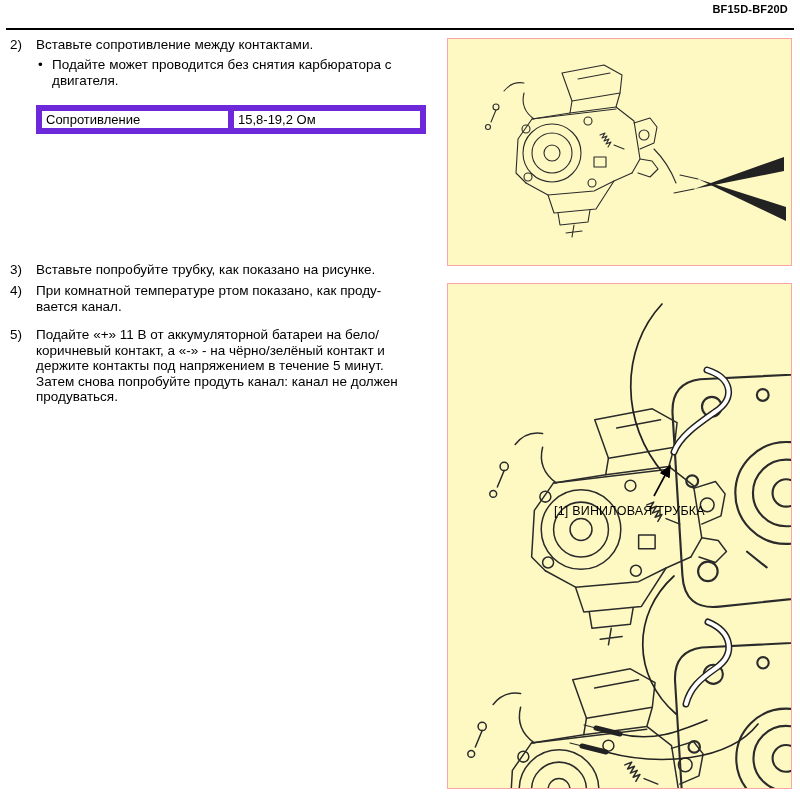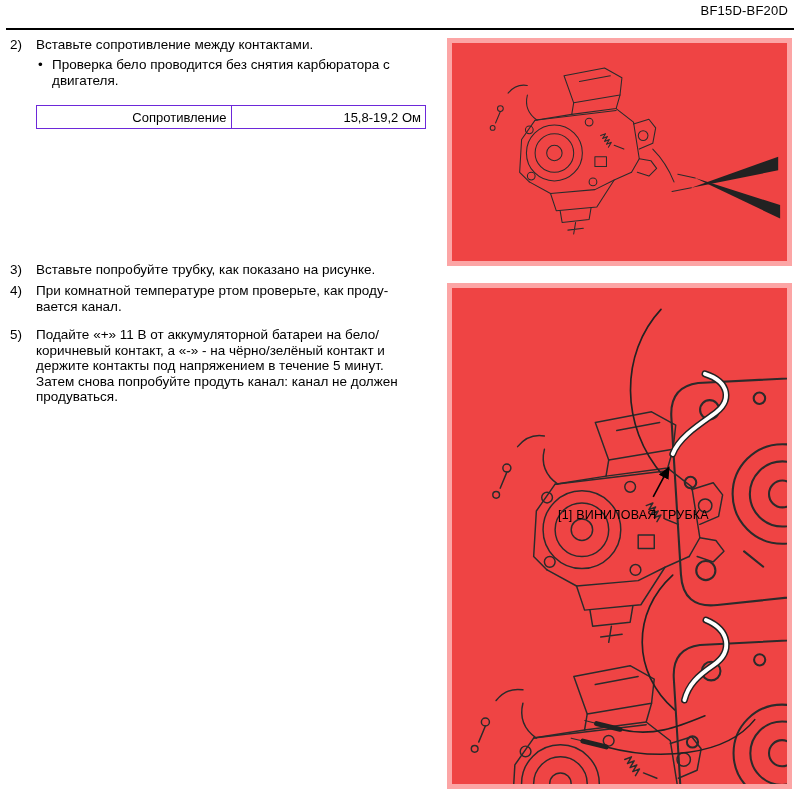--- a/index.html
+++ b/index.html
@@ -5,40 +5,40 @@
   * { box-sizing: border-box; }
   html, body { margin: 0; padding: 0; }
   body {
     width: 800px; height: 796px; background: #fff; color: #000;
     font-family: "Liberation Sans", "DejaVu Sans", sans-serif;
   }
   .page { position: relative; width: 800px; height: 796px; overflow: hidden; background: #fff; }
 
   .header-title {
     position: absolute; top: 3px; right: 12px;
-    font-size: 13px; font-weight: normal; letter-spacing: .2px;
+    font-size: 11px; font-weight: bold; letter-spacing: .2px;
   }
   .rule { position: absolute; top: 28px; left: 6px; width: 788px; border-top: 2px solid #000; height: 0; }
 
   .step { position: absolute; left: 10px; width: 426px; font-size: 13.5px; line-height: 15.5px; display: flex; }
   .step .num { flex: 0 0 26px; width: 26px; }
   .step .txt { flex: 1; }
   .pre { white-space: pre-line; }
 
   .bullet { position: absolute; left: 38px; width: 396px; font-size: 13.5px; line-height: 15.5px; display: flex; }
   .bullet .dot { flex: 0 0 14px; width: 14px; }
 
   .spec-table {
     position: absolute; top: 105px; left: 36px; width: 390px;
     border-collapse: collapse; font-size: 13px;
   }
-  .spec-table td { border: 1px solid #6d28d9; text-align: right; height: 23px; padding: 0 4px; }
+  .spec-table td { border: 6px solid #6d28d9; text-align: left; height: 23px; padding: 0 4px; }
   .spec-table td:first-child { width: 50%; }
 
-  .figure-box { position: absolute; border: 5px solid #fca5a5; background: #ef4444; }
+  .figure-box { position: absolute; border: 1px solid #fca5a5; background: #fef9c3; }
   .box1 { top: 38px; left: 447px; width: 345px; height: 228px; }
   .box2 { top: 283px; left: 447px; width: 345px; height: 506px; }
   .figure-box svg { display: block; width: 100%; height: 100%; }
 
   .callout { position: absolute; left: 106px; top: 220px; font-size: 12.5px; letter-spacing: .2px; }
 
   .line { stroke: #2b2b2b; stroke-width: 1.1; fill: none; stroke-linecap: round; stroke-linejoin: round; }
   .thick-arc { stroke: #222; stroke-width: 1.7; fill: none; stroke-linecap: round; }
   .tube-outer { stroke: #222; stroke-width: 7; fill: none; stroke-linecap: round; }
   .tube-inner { stroke: #fff; stroke-width: 4; fill: none; stroke-linecap: round; }
@@ -119,40 +119,40 @@
 
   <div class="header-title">BF15D-BF20D</div>
   <div class="rule"></div>
 
   <div class="step" style="top:37px">
     <span class="num">2)</span>
     <span class="txt">Вставьте сопротивление между контактами.</span>
   </div>
   <div class="bullet" style="top:57px">
     <span class="dot">•</span>
-    <span class="txt pre">Проверка бело проводится без снятия карбюратора с
+    <span class="txt pre">Подайте может проводится без снятия карбюратора с
 двигателя.</span>
   </div>
 
   <table class="spec-table">
     <tbody>
         <tr>
       <td>Сопротивление</td>
       <td>15,8-19,2 Ом</td>
     </tr>
   </tbody>
     </table>
 
   <div class="step" style="top:262px">
     <span class="num">3)</span>
     <span class="txt">Вставьте попробуйте трубку, как показано на рисунке.</span>
   </div>
   <div class="step" style="top:283px">
     <span class="num">4)</span>
-    <span class="txt pre">При комнатной температуре ртом проверьте, как проду-
+    <span class="txt pre">При комнатной температуре ртом показано, как проду-
 вается канал.</span>
   </div>
   <div class="step" style="top:327px">
     <span class="num">5)</span>
     <span class="txt pre">Подайте «+» 11 В от аккумуляторной батареи на бело/
 коричневый контакт, а «-» - на чёрно/зелёный контакт и
 держите контакты под напряжением в течение 5 минут.
 Затем снова попробуйте продуть канал: канал не должен
 продуваться.</span>
   </div>

